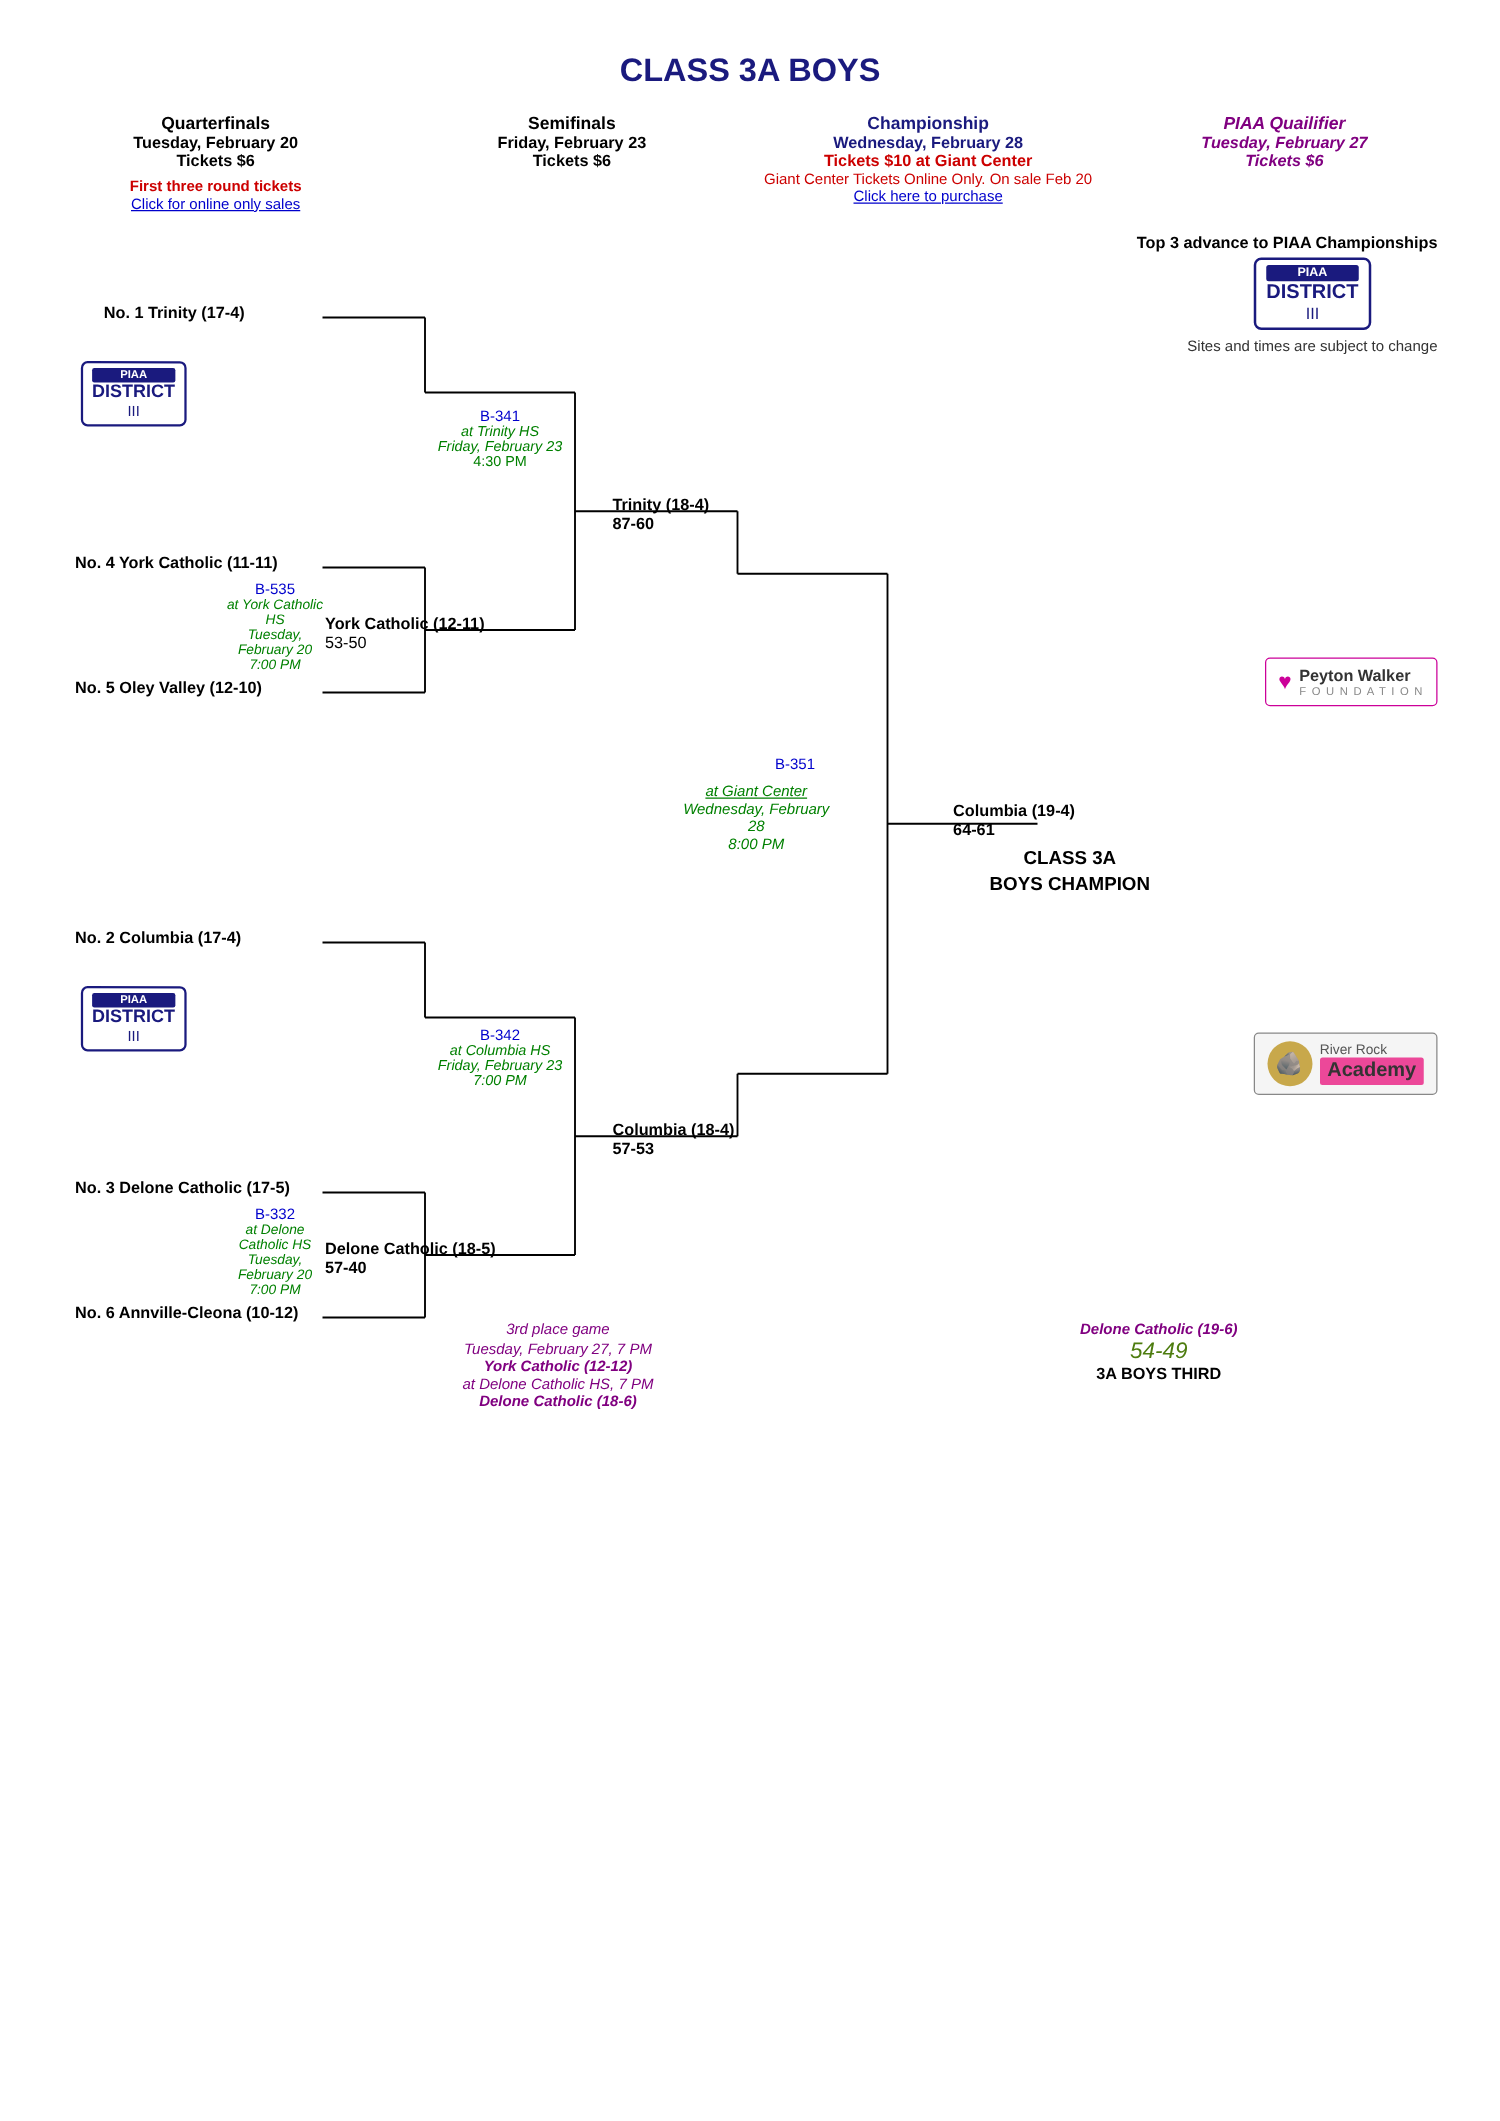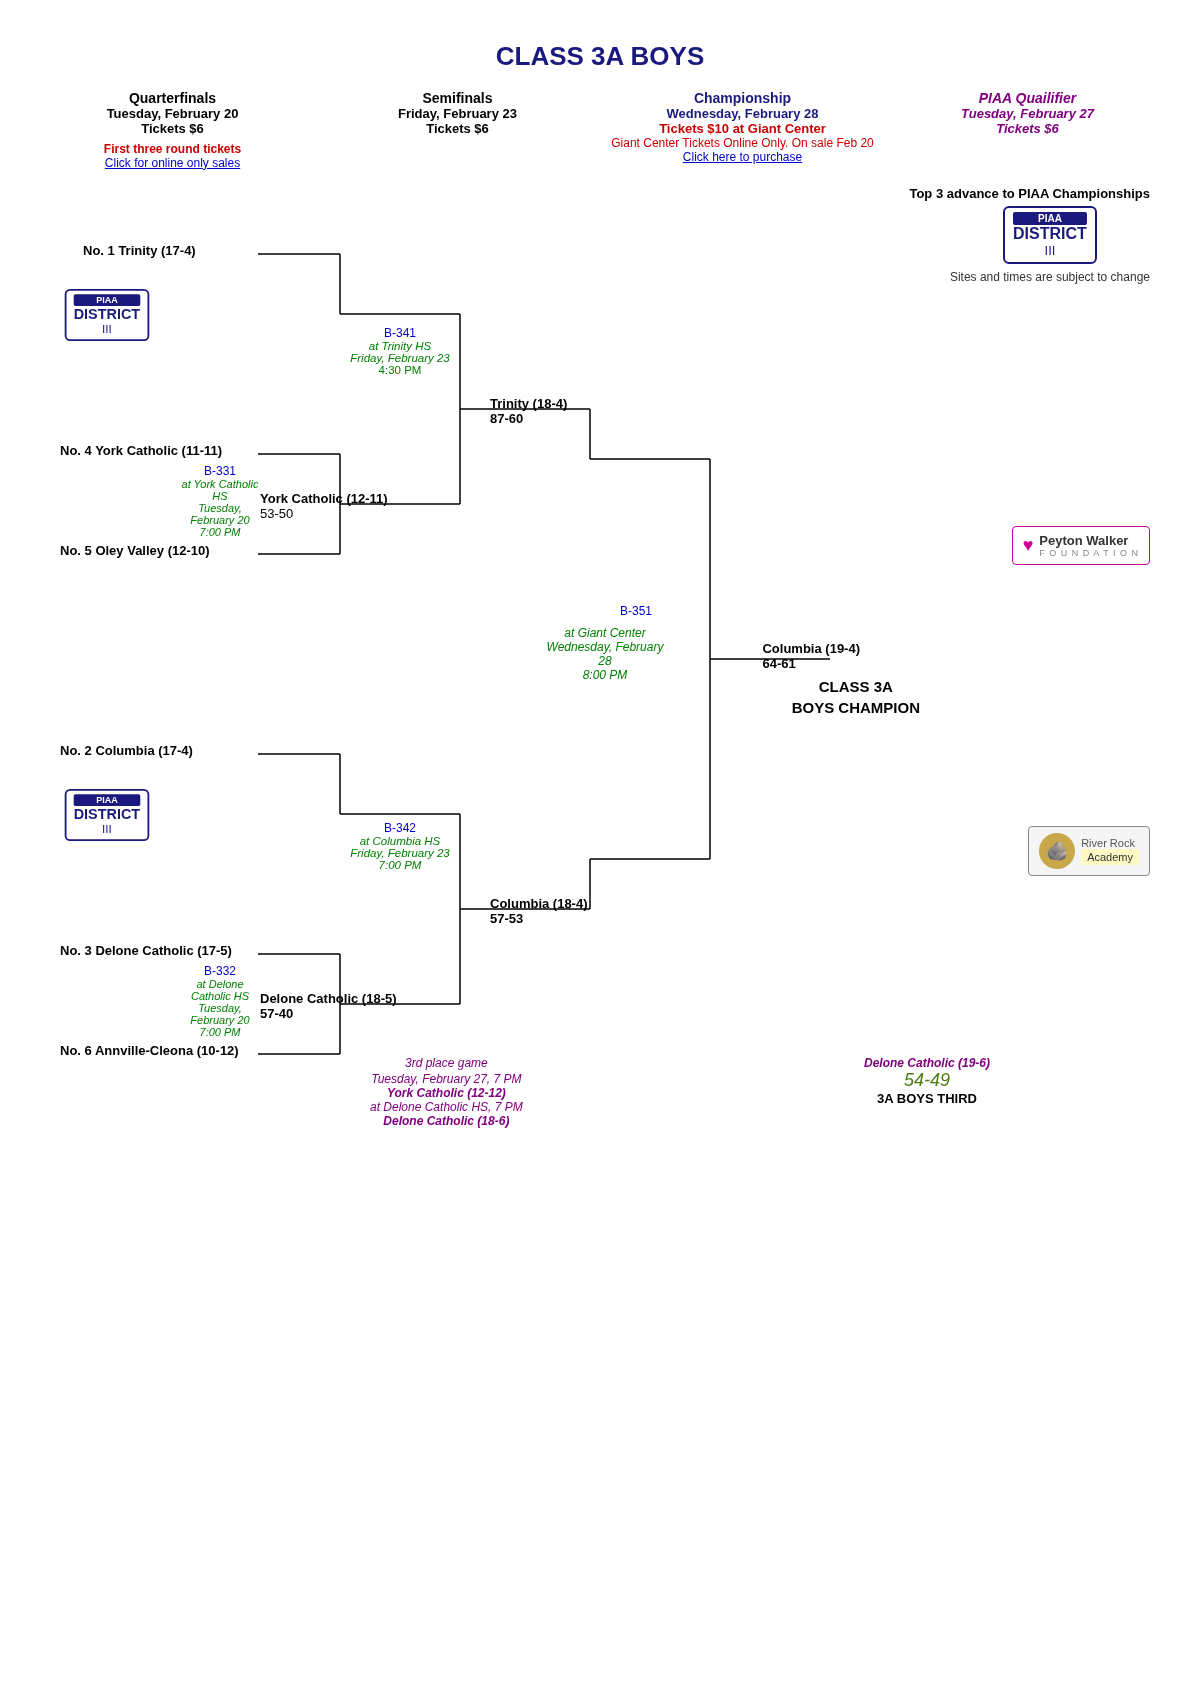--- a/index.html
+++ b/index.html
@@ -93,21 +93,21 @@
     .rr-icon {
       width: 36px;
       height: 36px;
       background: #c8a84b;
       border-radius: 50%;
       display: flex;
       align-items: center;
       justify-content: center;
       font-size: 18px;
     }
-    .rr-text { font-size: 11px; font-weight: normal; color: #333; background: #fef9c3; padding: 2px 6px; border-radius: 2px; }
+    .rr-text { font-size: 16px; font-weight: bold; color: #333; background: #ec4899; padding: 2px 6px; border-radius: 2px; }
 
     .district-logo-block {
       display: inline-block;
       border: 2px solid #1a1a7e;
       border-radius: 6px;
       padding: 4px 8px;
       text-align: center;
     }
     .dl-piaa {
       font-size: 10px;
@@ -245,21 +245,21 @@
       <div style="color:#008000; font-style:italic; font-size:11.5px;">at Trinity HS</div>
       <div style="color:#008000; font-style:italic; font-size:11.5px;">Friday, February 23</div>
       <div style="color:#008000; font-size:11.5px;">4:30 PM</div>
     </div>
 
     <div style="position:absolute; top:255px; left:30px;">
       <span style="font-weight:bold; font-size:13px;">No. 4 York Catholic (11-11)</span>
     </div>
 
     <div style="position:absolute; top:278px; left:150px; text-align:center; width:80px;">
-      <div style="color:#0000cc; font-size:12px;">B-331</div>
+      <div style="color:#0000cc; font-size:12px;">B-535</div>
       <div style="color:#008000; font-style:italic; font-size:11px;">at York Catholic HS</div>
       <div style="color:#008000; font-style:italic; font-size:11px;">Tuesday, February 20</div>
       <div style="color:#008000; font-style:italic; font-size:11px;">7:00 PM</div>
     </div>
 
     <div style="position:absolute; top:305px; left:230px;">
       <div style="font-weight:bold; font-size:13px;">York Catholic (12-11)</div>
       <div style="font-weight:normal; font-size:13px;">53-50</div>
     </div>
 
@@ -310,21 +310,21 @@
     <div style="position:absolute; top:855px; left:30px;">
       <span style="font-weight:bold; font-size:13px;">No. 6 Annville-Cleona (10-12)</span>
     </div>
 
     <div style="position:absolute; top:710px; left:460px;">
       <div style="font-weight:bold; font-size:13px;">Columbia (18-4)</div>
       <div style="font-weight:bold; font-size:13px;">57-53</div>
     </div>
 
     <div style="position:absolute; top:440px; left:510px; text-align:center; width:130px;">
-      <div style="color:#008000; font-style:italic; font-size:12px;">at Giant Center</div>
+      <div style="color:#008000; font-style:italic; font-size:12px;text-decoration:underline;">at Giant Center</div>
       <div style="color:#008000; font-style:italic; font-size:12px;">Wednesday, February 28</div>
       <div style="color:#008000; font-style:italic; font-size:12px;">8:00 PM</div>
     </div>
 
     <div style="position:absolute; top:418px; left:590px; color:#0000cc; font-size:12px;">B-351</div>
 
     <div style="position:absolute; top:455px; right:310px; text-align:left;">
       <div style="font-weight:bold; font-size:13px;">Columbia (19-4)</div>
       <div style="font-weight:bold; font-size:13px;">64-61</div>
     </div>

